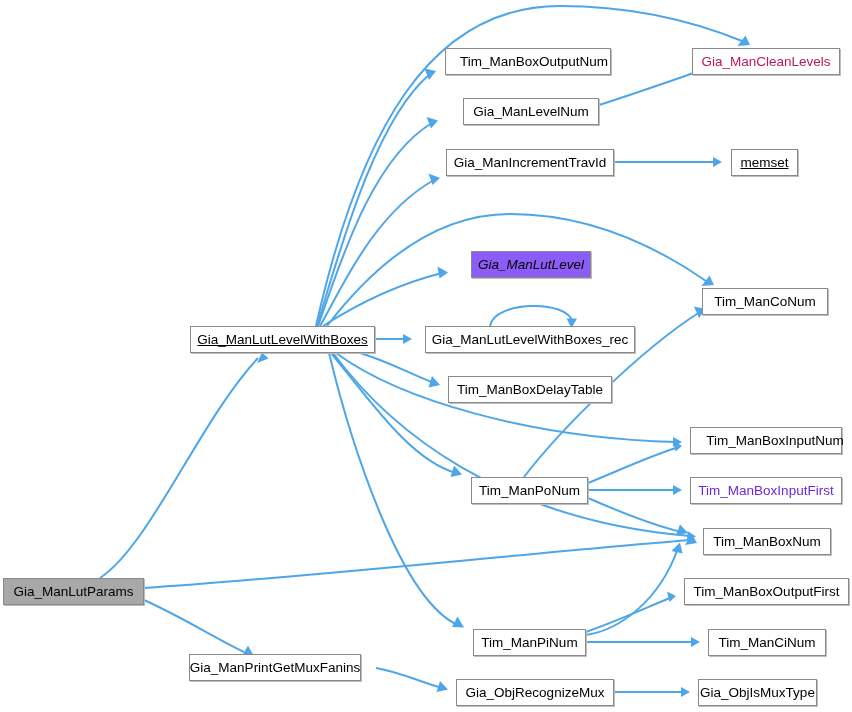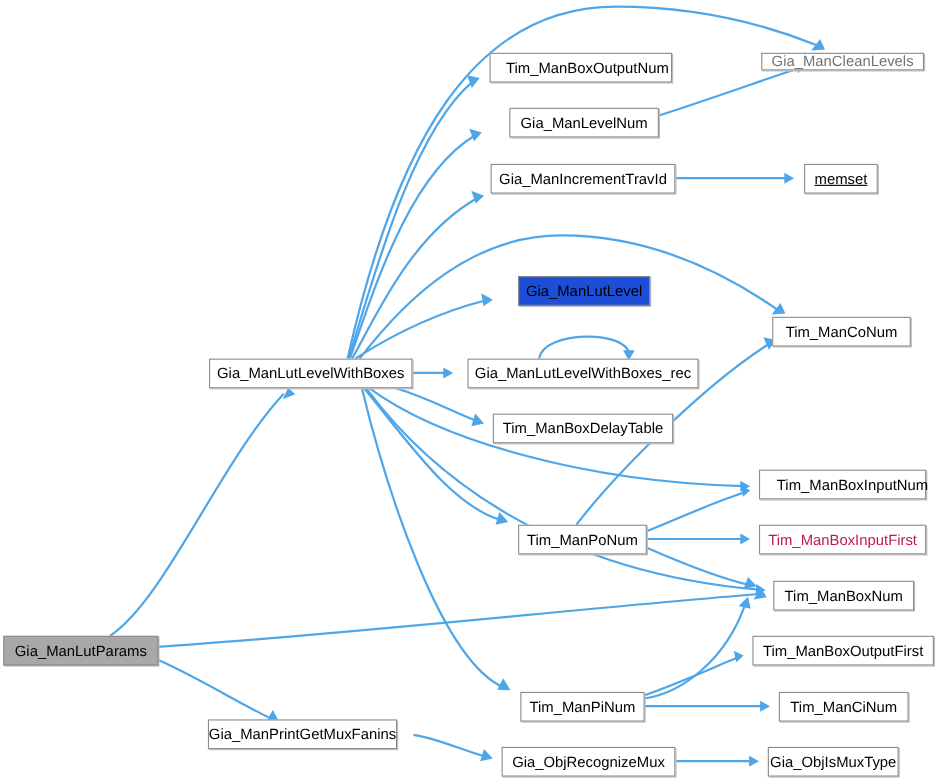--- a/index.html
+++ b/index.html
@@ -113,57 +113,57 @@
       <path d="M 376,668 C 400,672 420,682 442,688" class="edge-path" stroke="#4ea6e8"></path>
       <polygon points="448.0,689.5 440.0,681.0 436.5,692.0" class="edge-head" fill="#4ea6e8"></polygon>
     </svg>
   <div id="node-layer">
       <div class="gnode highlight" style="left: 3px; top: 578px; width: 141px; height: 27px; border-color: rgb(138, 138, 138); background: rgb(168, 168, 168); color: rgb(0, 0, 0);">
         <span class="gnode-label">Gia_ManLutParams</span>
       </div>
       <div class="gnode" style="left: 189px; top: 654px; width: 172px; height: 27px; border-color: rgb(138, 138, 138); background: rgb(255, 255, 255); color: rgb(0, 0, 0);">
         <span class="gnode-label">Gia_ManPrintGetMuxFanins</span>
       </div>
-      <div class="gnode" style="left: 190px; top: 326px; width: 185px; height: 27px; border-color: rgb(138, 138, 138); background: rgb(255, 255, 255); color: rgb(0, 0, 0);">
+      <div class="gnode" style="left: 190px; top: 326px; width: 185px; height: 27px; border-color: rgb(138, 138, 138); background: rgb(255, 255, 255); color: rgb(0, 0, 0); text-decoration: underline;">
         <span class="gnode-label">Gia_ManLutLevelWithBoxes</span>
       </div>
       <div class="gnode" style="left: 445px; top: 48px; width: 166px; height: 27px; border-color: rgb(138, 138, 138); background: rgb(255, 255, 255); color: rgb(0, 0, 0); padding-left: 12px;">
         <span class="gnode-label">Tim_ManBoxOutputNum</span>
       </div>
       <div class="gnode" style="left: 463px; top: 98px; width: 136px; height: 27px; border-color: rgb(138, 138, 138); background: rgb(255, 255, 255); color: rgb(0, 0, 0);">
         <span class="gnode-label">Gia_ManLevelNum</span>
       </div>
       <div class="gnode" style="left: 446px; top: 149px; width: 168px; height: 27px; border-color: rgb(138, 138, 138); background: rgb(255, 255, 255); color: rgb(0, 0, 0);">
         <span class="gnode-label">Gia_ManIncrementTravId</span>
       </div>
-      <div class="gnode" style="left: 692px; top: 48px; width: 148px; height: 16px; border-color: rgb(138, 138, 138); background: rgb(255, 255, 255); color: #737373;">
+      <div class="gnode" style="left: 692px; top: 48px; width: 148px; height: 27px; border-color: rgb(138, 138, 138); background: rgb(255, 255, 255); color: #be185d;">
         <span class="gnode-label">Gia_ManCleanLevels</span>
       </div>
       <div class="gnode" style="left: 731px; top: 149px; width: 67px; height: 27px; border-color: rgb(138, 138, 138); background: rgb(255, 255, 255); color: rgb(0, 0, 0); text-decoration: underline;">
         <span class="gnode-label">memset</span>
       </div>
-      <div class="gnode" style="left: 471px; top: 251px; width: 120px; height: 27px; border-color: rgb(138, 138, 138); background: #1d4ed8; color: rgb(0, 0, 0);">
+      <div class="gnode" style="left: 471px; top: 251px; width: 120px; height: 27px; border-color: rgb(138, 138, 138); background: #8b5cf6; color: rgb(0, 0, 0); font-style: italic;">
         <span class="gnode-label">Gia_ManLutLevel</span>
       </div>
       <div class="gnode" style="left: 702px; top: 288px; width: 126px; height: 27px; border-color: rgb(138, 138, 138); background: rgb(255, 255, 255); color: rgb(0, 0, 0);">
         <span class="gnode-label">Tim_ManCoNum</span>
       </div>
       <div class="gnode" style="left: 425px; top: 326px; width: 210px; height: 27px; border-color: rgb(138, 138, 138); background: rgb(255, 255, 255); color: rgb(0, 0, 0);">
         <span class="gnode-label">Gia_ManLutLevelWithBoxes_rec</span>
       </div>
       <div class="gnode" style="left: 448px; top: 376px; width: 164px; height: 27px; border-color: rgb(138, 138, 138); background: rgb(255, 255, 255); color: rgb(0, 0, 0);">
         <span class="gnode-label">Tim_ManBoxDelayTable</span>
       </div>
       <div class="gnode" style="left: 690px; top: 427px; width: 152px; height: 27px; border-color: rgb(138, 138, 138); background: rgb(255, 255, 255); color: rgb(0, 0, 0); padding-left: 18px;">
         <span class="gnode-label">Tim_ManBoxInputNum</span>
       </div>
       <div class="gnode" style="left: 471px; top: 477px; width: 117px; height: 27px; border-color: rgb(138, 138, 138); background: rgb(255, 255, 255); color: rgb(0, 0, 0);">
         <span class="gnode-label">Tim_ManPoNum</span>
       </div>
-      <div class="gnode" style="left: 690px; top: 477px; width: 152px; height: 27px; border-color: rgb(138, 138, 138); background: rgb(255, 255, 255); color: #be185d; text-align: center;">
+      <div class="gnode" style="left: 690px; top: 477px; width: 152px; height: 27px; border-color: rgb(138, 138, 138); background: rgb(255, 255, 255); color: #6d28d9; text-align: center;">
         <span class="gnode-label">Tim_ManBoxInputFirst</span>
       </div>
       <div class="gnode" style="left: 703px; top: 528px; width: 128px; height: 27px; border-color: rgb(138, 138, 138); background: rgb(255, 255, 255); color: rgb(0, 0, 0);">
         <span class="gnode-label">Tim_ManBoxNum</span>
       </div>
       <div class="gnode" style="left: 684px; top: 578px; width: 165px; height: 27px; border-color: rgb(138, 138, 138); background: rgb(255, 255, 255); color: rgb(0, 0, 0);">
         <span class="gnode-label">Tim_ManBoxOutputFirst</span>
       </div>
       <div class="gnode" style="left: 473px; top: 629px; width: 113px; height: 27px; border-color: rgb(138, 138, 138); background: rgb(255, 255, 255); color: rgb(0, 0, 0);">
         <span class="gnode-label">Tim_ManPiNum</span>

